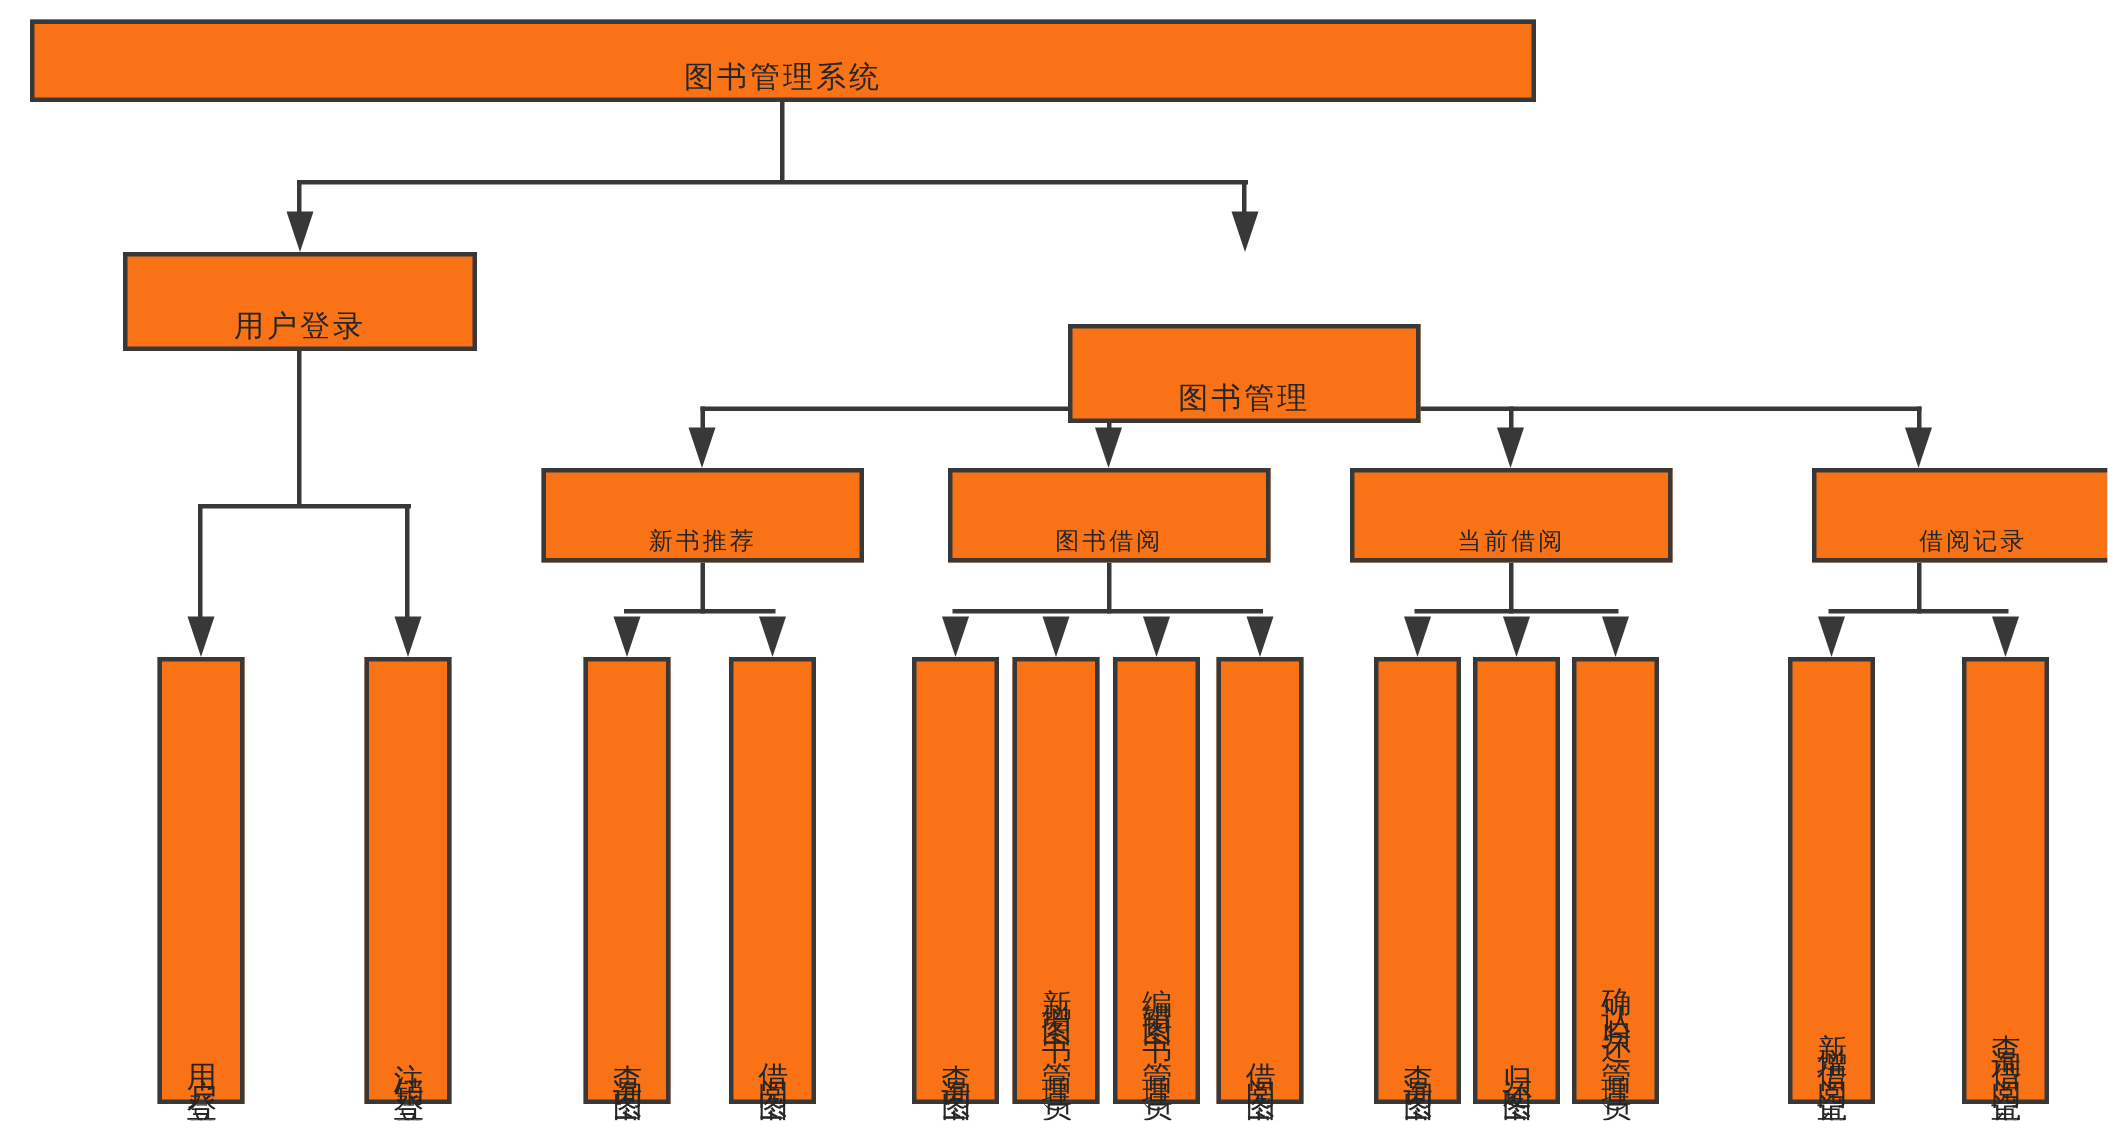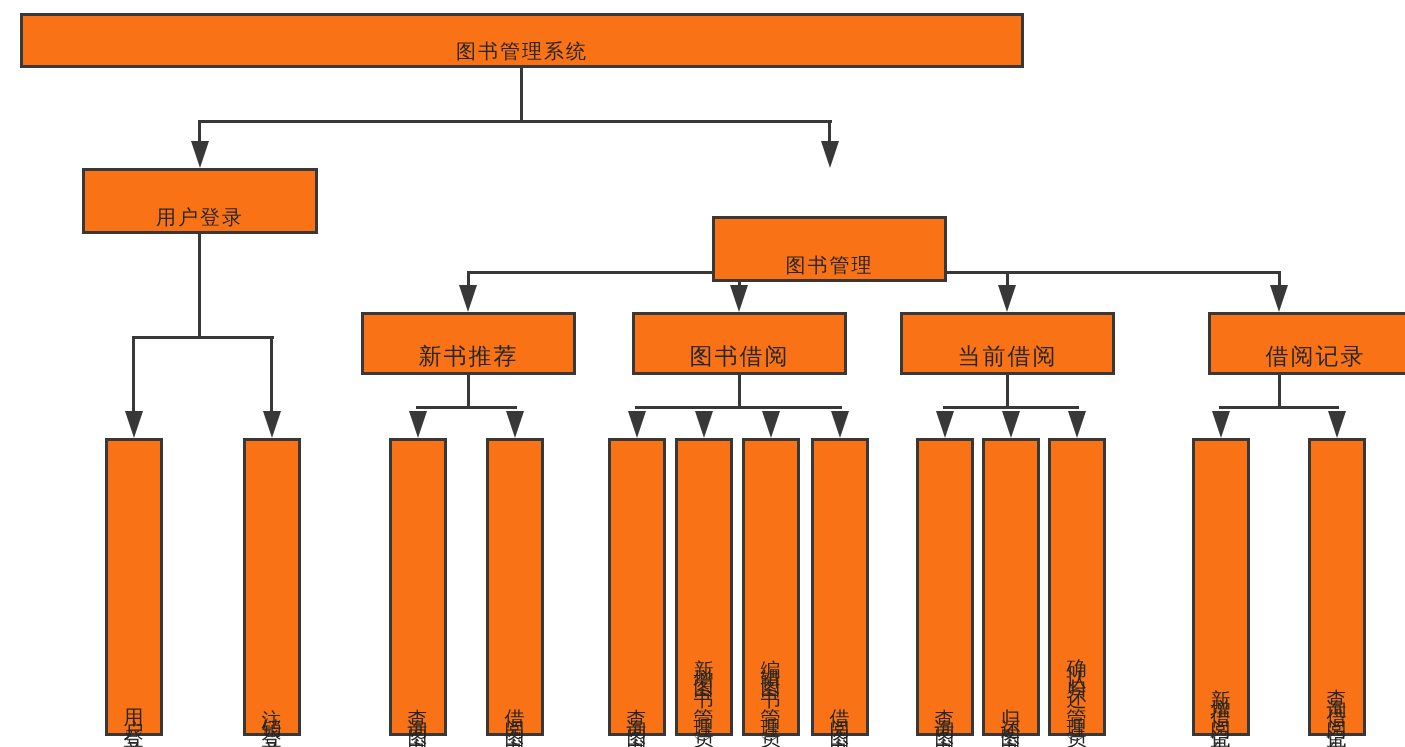--- a/index.html
+++ b/index.html
@@ -25,21 +25,21 @@
     justify-content: center;
     z-index: 2;
   }
   .lbl {
     font-size: 20px;
     letter-spacing: 2px;
     color: #262626;
     white-space: nowrap;
   }
   .l3 { top: 312px; height: 63px; width: 215px; }
-  .l3 .lbl { font-size: 23px; }
+  .l3 .lbl { font-size: 16px; }
 
   .leaf { top: 438px; height: 298px; width: 58px; }
   .vtext {
     writing-mode: vertical-rl;
     text-orientation: mixed;
     font-size: 20px;
     letter-spacing: 10px;
     line-height: 1.1;
     color: #262626;
     white-space: nowrap;

